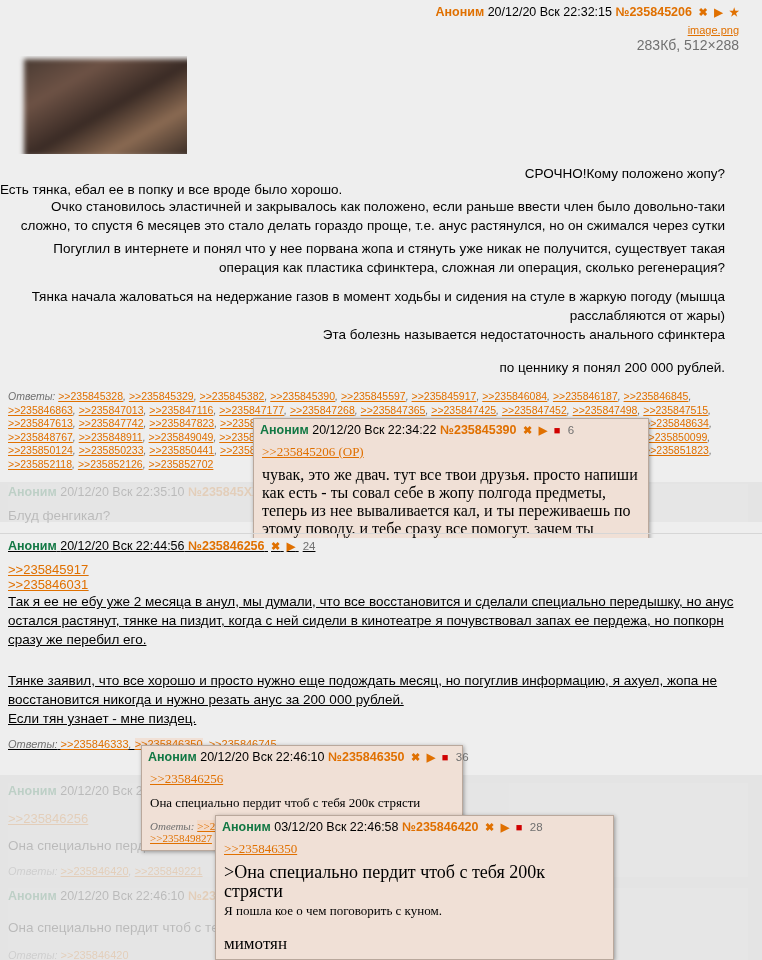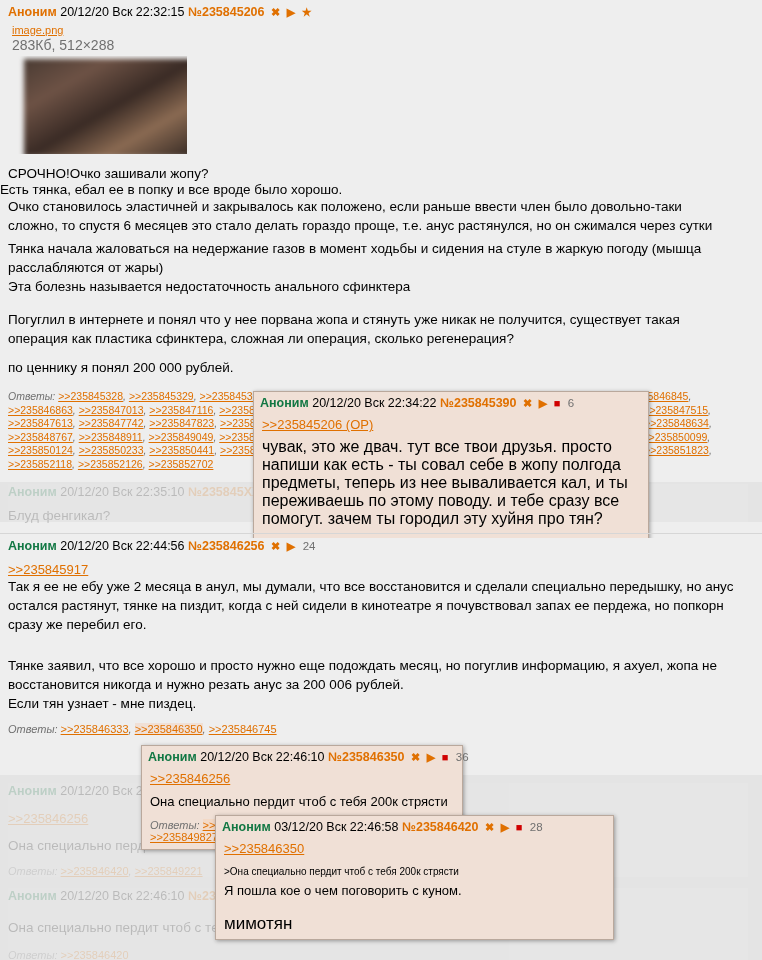--- a/index.html
+++ b/index.html
@@ -80,20 +80,21 @@
   }
   .filesize {
     color: #707070;
     font-size: 14px;
   }
   
   #op-post {
     position: absolute;
     left: 0; top: 0;
     width: 739px;
+    text-align: right;
   }
   #op-header { padding: 4px 0 0 8px; }
   #op-file { padding: 2px 0 0 12px; }
   #op-thumb {
     margin: 3px 0 0 12px;
     width: 175px; height: 98px;
     background: linear-gradient(150deg, #4a3b33 0%, #6d5245 25%, #3a2b25 50%, #8a6a52 72%, #2e2420 100%);
     filter: blur(2.5px);
   }
   #op-thumb-wrap { width: 175px; height: 98px; overflow: hidden; margin-left: 12px; margin-top: 3px;}
@@ -117,21 +118,21 @@
     opacity: 0.18;
   }
   
   .popup {
     position: absolute;
     background: #F0E0D6;
     border: 1px solid #B9A89C;
     box-shadow: 1px 1px 4px rgba(0,0,0,0.35);
   }
   .popup .ph { padding: 3px 6px 2px 6px; }
-  .popup .pb { padding: 4px 8px 6px 8px; }
+  .popup .pb { padding: 4px 8px 6px 8px; font-family: Liberation Serif, serif; }
   .post-block {
     position: absolute;
     background: #EEEEEE;
   }
   .divider {
     position: absolute;
     left: 0;
     width: 762px;
     height: 1px;
     background: #D6D6D6;
@@ -158,25 +159,25 @@
       <span class="hdr-icon">★</span>
     </div>
     <div id="op-file">
       <div><span class="filename">image.png</span></div>
       <div><span class="filesize">283Кб, 512×288</span></div>
     </div>
     <div id="op-thumb-wrap">
       <div id="op-thumb"></div>
     </div>
     <div id="op-body" class="body-text">
-      <p style="margin-bottom:14px;">СРОЧНО!Очко зашивали жопу?</p>
+      <p style="margin-bottom:14px;">СРОЧНО!Кому положено жопу?</p>
       <p style="margin-bottom:4px;">Очко становилось эластичней и закрывалось как положено, если раньше ввести член было довольно-таки сложно, то спустя 6 месяцев это стало делать гораздо проще, т.е. анус растянулся, но он сжимался через сутки</p>
+      <p style="margin-bottom:10px;">Погуглил в интернете и понял что у нее порвана жопа и стянуть уже никак не получится, существует такая операция как пластика сфинктера, сложная ли операция, сколько регенерация?</p>
       <p style="white-space:pre-line;margin-bottom:14px;">Тянка начала жаловаться на недержание газов в момент ходьбы и сидения на стуле в жаркую погоду (мышца расслабляются от жары)
 Эта болезнь называется недостаточность анального сфинктера</p>
-      <p style="margin-bottom:10px;">Погуглил в интернете и понял что у нее порвана жопа и стянуть уже никак не получится, существует такая операция как пластика сфинктера, сложная ли операция, сколько регенерация?</p>
       <p style="margin-bottom:0;">по ценнику я понял 200 000 рублей.</p>
     </div>
   </div>
 
   <div style="position:absolute;left:0;top:180px;width:740px;" class="body-text">
     <span>Есть тянка, ебал ее в попку и все вроде было хорошо.</span>
   </div>
 
   <div id="dense-links">
     <span>Ответы:</span>
@@ -186,55 +187,56 @@
   <div class="band" style="top:482px;height:40px;"></div>
   <div class="post-block faded" style="left:8px;top:484px;width:740px;">
     <div class="post-header">
       <span class="name">Аноним</span>
       <span class="date">20/12/20 Вск 22:35:10</span>
       <span class="postnum">№235845XXX</span>
     </div>
     <div class="body-text" style="margin-top:6px;">Блуд фенгикал?</div>
   </div>
 
-  <div class="popup" style="left:253px;top:391px;width:394px;">
+  <div class="popup" style="left:253px;top:418px;width:394px;">
     <div class="ph post-header">
       <span class="name">Аноним</span>
       <span class="date">20/12/20 Вск 22:34:22</span>
       <span class="postnum">№235845390</span>
       <span class="hdr-icon">✖</span>
       <span class="hdr-icon">▶</span>
       <span class="hdr-icon sq">■</span>
       <span class="reply-count">6</span>
     </div>
     <div class="pb">
       <div class="quotelink" style="margin-bottom:6px;">&gt;&gt;235845206 (OP)</div>
       <div class="body-text" style="font-size:16px;line-height:18px;">чувак, это же двач. тут все твои друзья. просто напиши как есть - ты совал себе в жопу полгода предметы, теперь из нее вываливается кал, и ты переживаешь по этому поводу. и тебе сразу все помогут. зачем ты городил эту хуйня про тян?</div>
       <div class="answers" style="margin-top:8px;">
         <span>Ответы:</span>
         <span class="quotelink">&gt;&gt;235850777</span>
       </div>
     </div>
   </div>
 
   <div class="divider" style="top:533px;"></div>
-  <div class="post-block" style="left:8px;top:538px;width:746px;">
+  <div class="post-block" style="left:8px;top:538px;width:746px;text-decoration:underline;">
     <div class="post-header">
       <span class="name">Аноним</span>
       <span class="date">20/12/20 Вск 22:44:56</span>
       <span class="postnum">№235846256</span>
       <span class="hdr-icon">✖</span>
       <span class="hdr-icon">▶</span>
       <span class="reply-count">24</span>
     </div>
     <div style="margin-top:8px;">
       <div class="quotelink">&gt;&gt;235845917</div>
+      <div class="quotelink">&gt;&gt;235846031</div>
     </div>
     <div class="body-text" style="">Так я ее не ебу уже 2 месяца в анул, мы думали, что все восстановится и сделали специально передышку, но анус остался растянут, тянке на пиздит, когда с ней сидели в кинотеатре я почувствовал запах ее пердежа, но попкорн сразу же перебил его.</div>
-    <div class="body-text" style="margin-top:22px;white-space:pre-line;">Тянке заявил, что все хорошо и просто нужно еще подождать месяц, но погуглив информацию, я ахуел, жопа не восстановится никогда и нужно резать анус за 200 006 рублей.
+    <div class="body-text" style="margin-top:22px;white-space:pre-line;">Тянке заявил, что все хорошо и просто нужно еще подождать месяц, но погуглив информацию, я ахуел, жопа не восстановится никогда и нужно резать анус за 200 000 рублей.
 Если тян узнает - мне пиздец.</div>
     <div class="answers" style="margin-top:10px;">
       <span>Ответы:</span>
       <span class="quotelink">&gt;&gt;235846333</span>,
       <span class="quotelink" style="background:#F0E0D6;">&gt;&gt;235846350</span>,
       <span class="quotelink">&gt;&gt;235846745</span>
     </div>
   </div>
 
   <div class="band" style="top:775px;height:185px;"></div>
@@ -294,21 +296,21 @@
       <span class="name">Аноним</span>
       <span class="date">03/12/20 Вск 22:46:58</span>
       <span class="postnum">№235846420</span>
       <span class="hdr-icon">✖</span>
       <span class="hdr-icon">▶</span>
       <span class="hdr-icon sq">■</span>
       <span class="reply-count">28</span>
     </div>
     <div class="pb">
       <div class="quotelink" style="margin-bottom:6px;">&gt;&gt;235846350</div>
-      <div class="greentext body-text" style="font-size:10px;">&gt;Она специально пердит чтоб с тебя 200к стрясти</div>
+      <div class="greentext body-text" style="font-size:18px;">&gt;Она специально пердит чтоб с тебя 200к стрясти</div>
       <div class="body-text" style="font-size:13px;">Я пошла кое о чем поговорить с куном.</div>
       <div class="body-text" style="font-size:13px;height:14px;"></div>
       <div class="body-text" style="font-size:17px;">мимотян</div>
 
     </div>
   </div>
 
 </div>
 
 </body></html>

